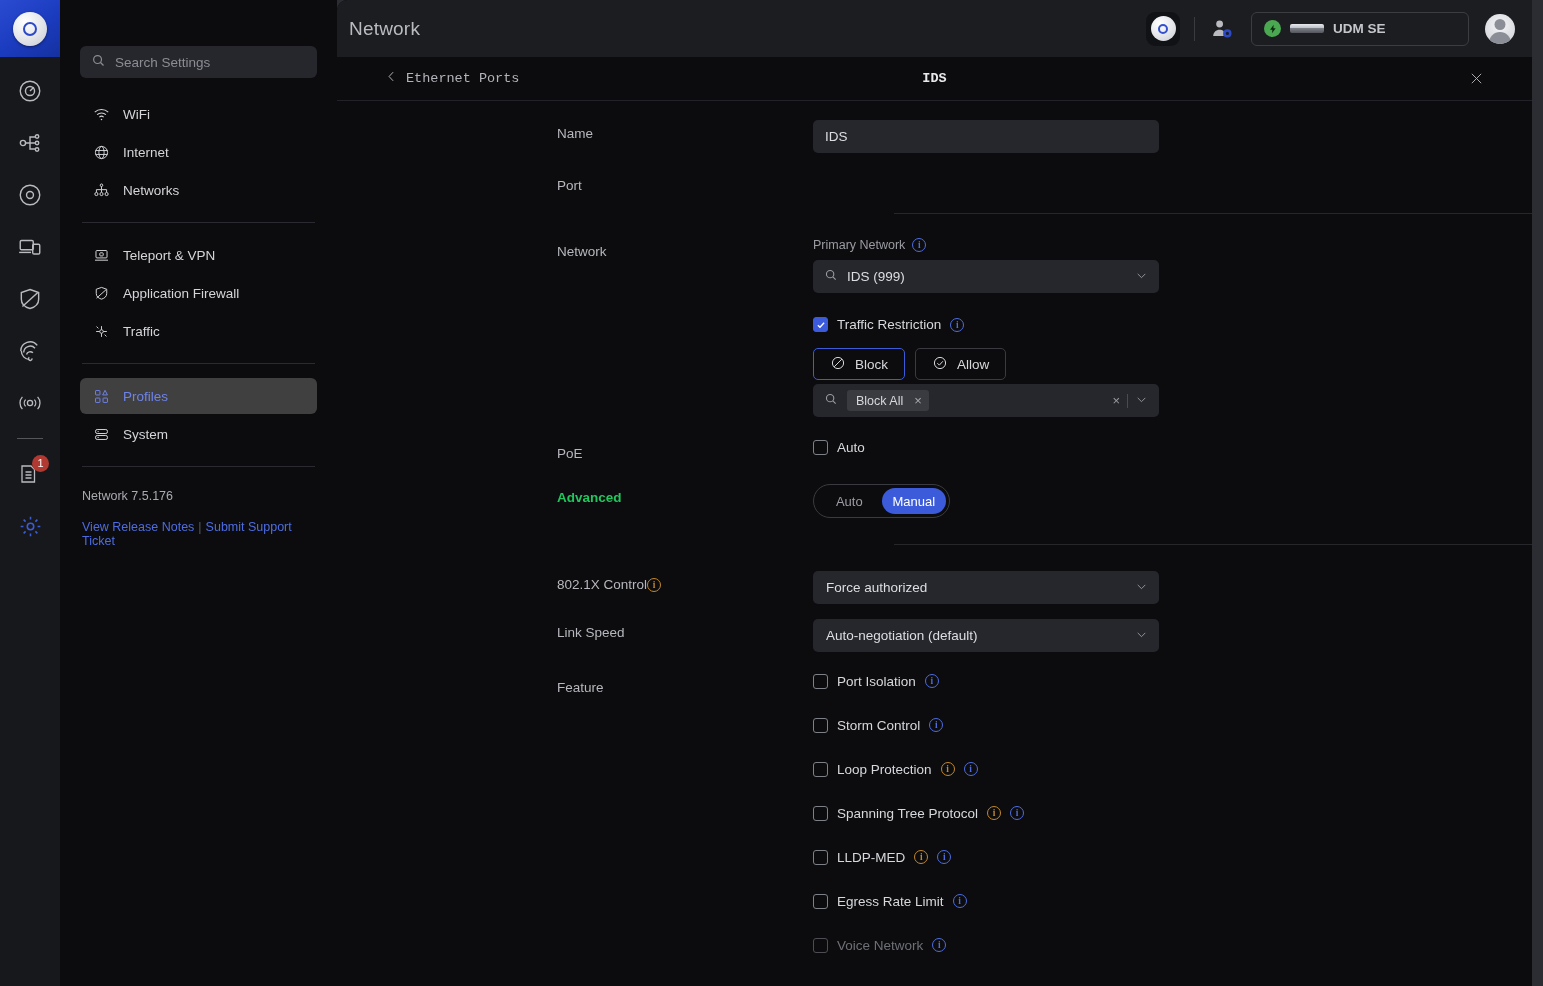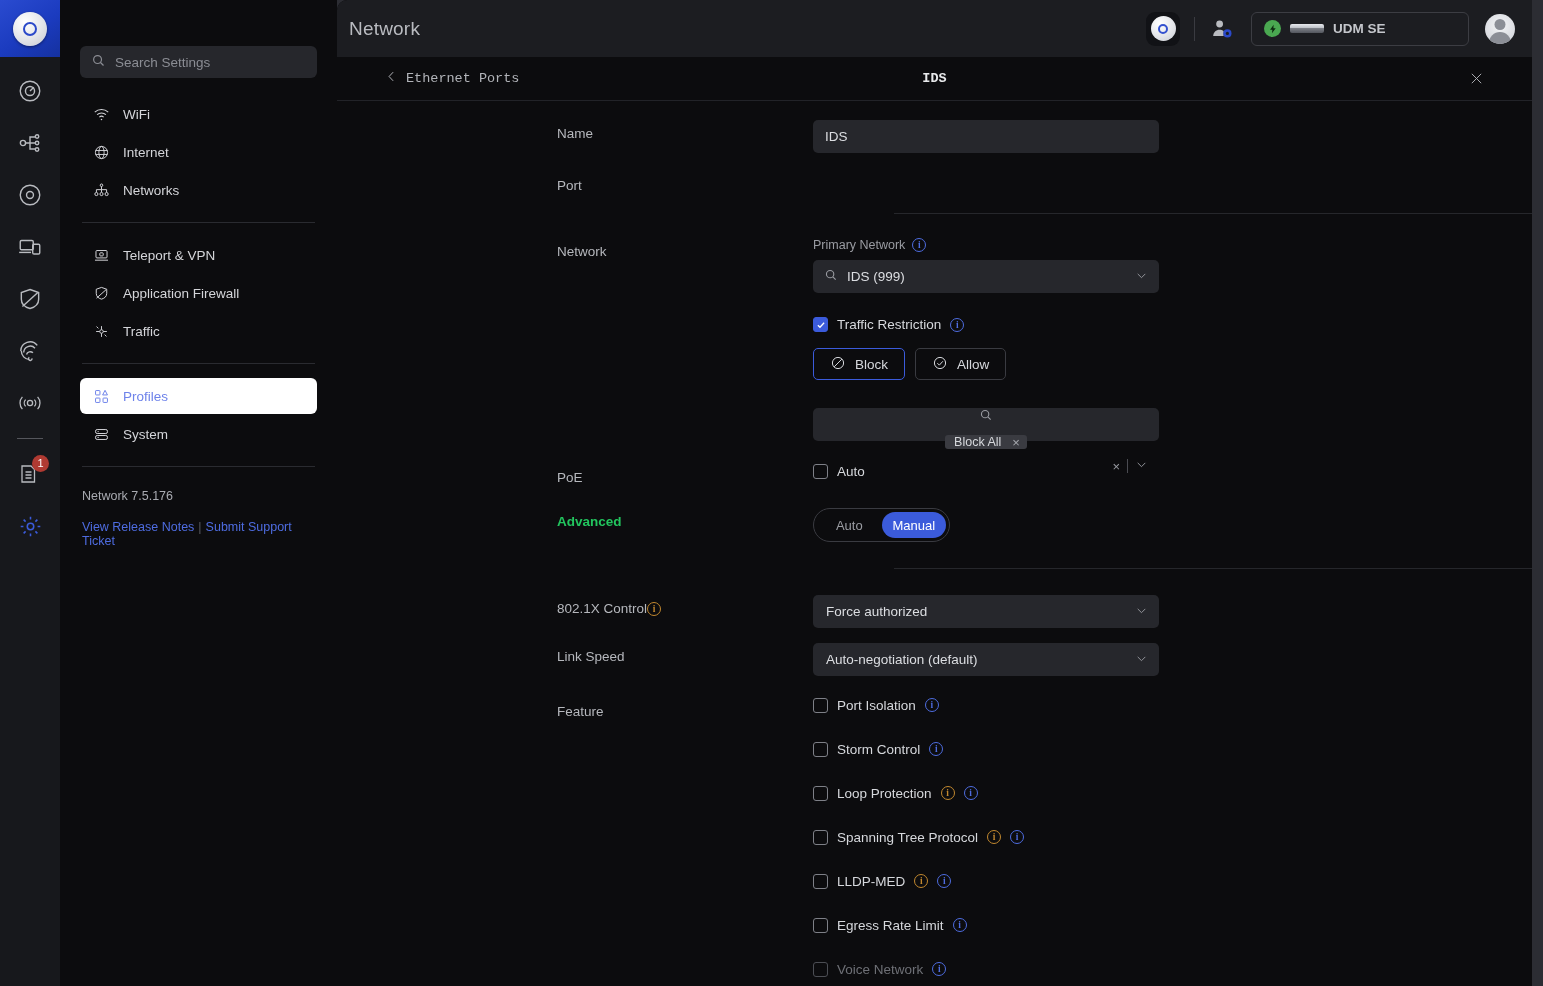--- a/index.html
+++ b/index.html
@@ -77,21 +77,21 @@
   .searchbox .ph { color: #8b8d94; font-size: 13.5px; }
   .navlist { margin-top: 18px; }
   .navitem {
     height: 36px; border-radius: 6px;
     display: flex; align-items: center; gap: 13px;
     padding: 0 12px; margin-bottom: 2px;
     color: #d4d5d9; font-size: 13.5px;
     cursor: pointer;
   }
   .navitem .ico { width: 18px; display:flex; align-items:center; justify-content:center; flex:none; }
-  .navitem.active { background: #ffffff; color: #6e83ea; }
+  .navitem.active { background: #404040; color: #6e83ea; }
   .navitem.active .ico svg { stroke: #6e83ea; }
   .nav-divider { height: 1px; background: #2a2b30; margin: 14px 2px; }
   .version {
     margin-top: 22px; padding-left: 2px;
     color: #a9abb1; font-size: 12.5px;
   }
   .links { margin-top: 17px; padding-left: 2px; font-size: 12.5px; }
   .links a { color: #4e6ce0; text-decoration: none; cursor: pointer; }
   .links .pipe { color: #565860; margin: 0 4px; }
 
@@ -596,21 +596,21 @@
                 <span>
                   <svg width="16" height="16" viewBox="0 0 24 24" fill="none" stroke="#d6d8dc" stroke-width="1.5">
                     <circle cx="12" cy="12" r="8.4"></circle>
                       <path d="M8 12.2 11 15.2 16.3 9.4"></path>
                   </svg>
                 </span>
                 <span>Allow</span>
               </div>
             </div>
 
-            <div class="chipfield" style="margin-top:28px;flex-direction:column;">
+            <div class="chipfield" style="margin-top:4px;">
               <span>
                 <svg width="14" height="14" viewBox="0 0 24 24" fill="none" stroke="#9a9ca2" stroke-width="1.9">
                   <circle cx="10.5" cy="10.5" r="6.3"></circle>
                     <path d="M15.2 15.2 20 20"></path>
                 </svg>
               </span>
               <span class="chip">
                 <span>Block All</span>
                 <span class="x">×</span>
               </span>

